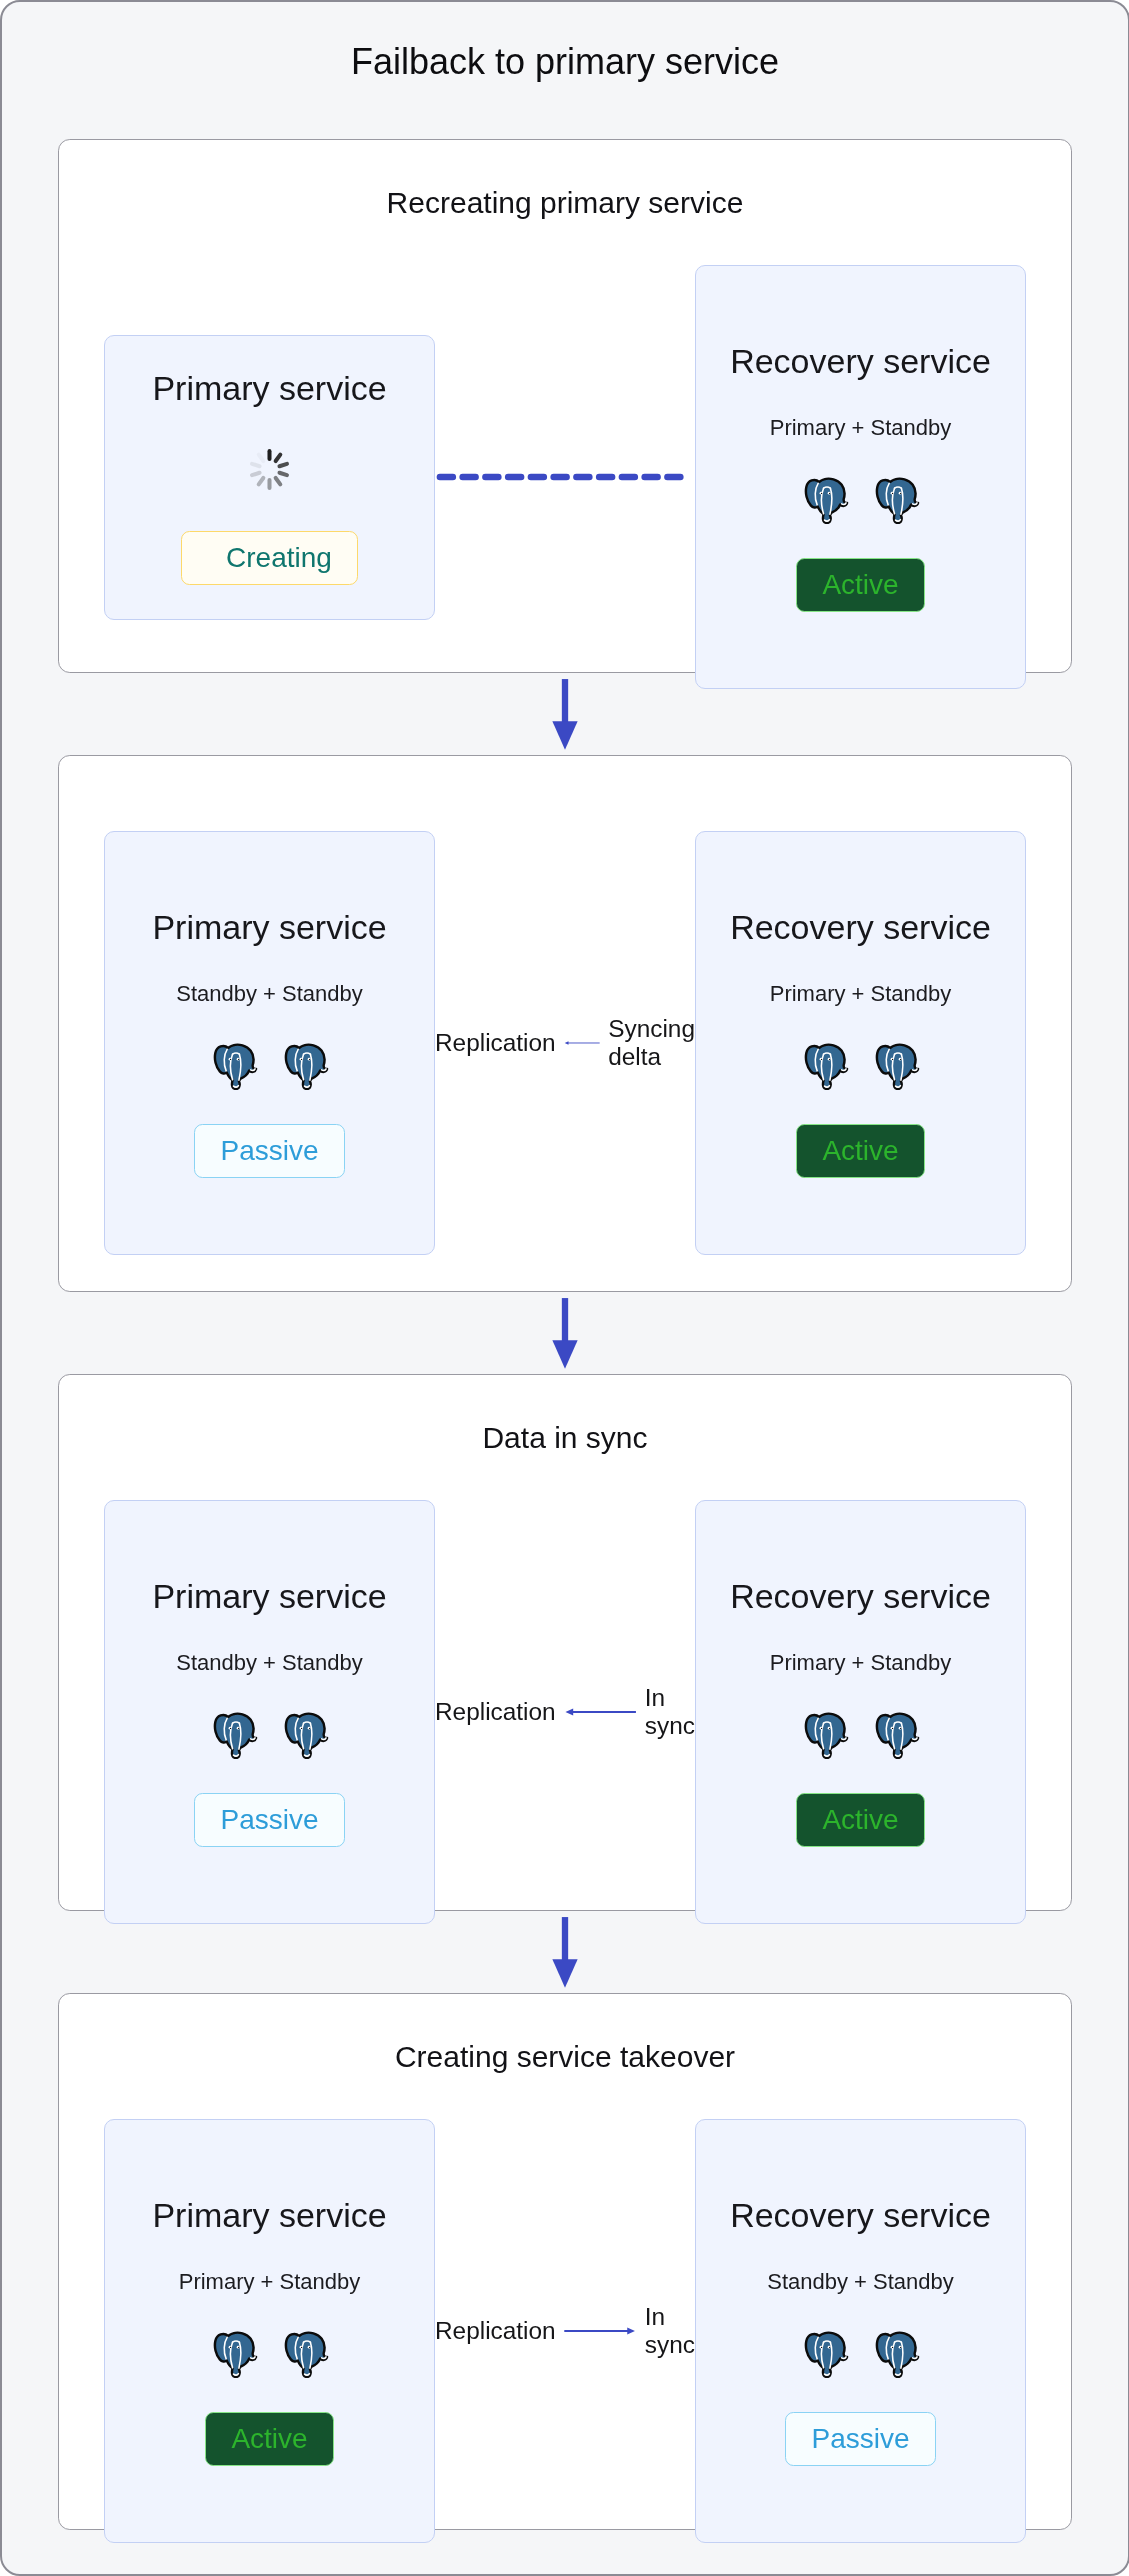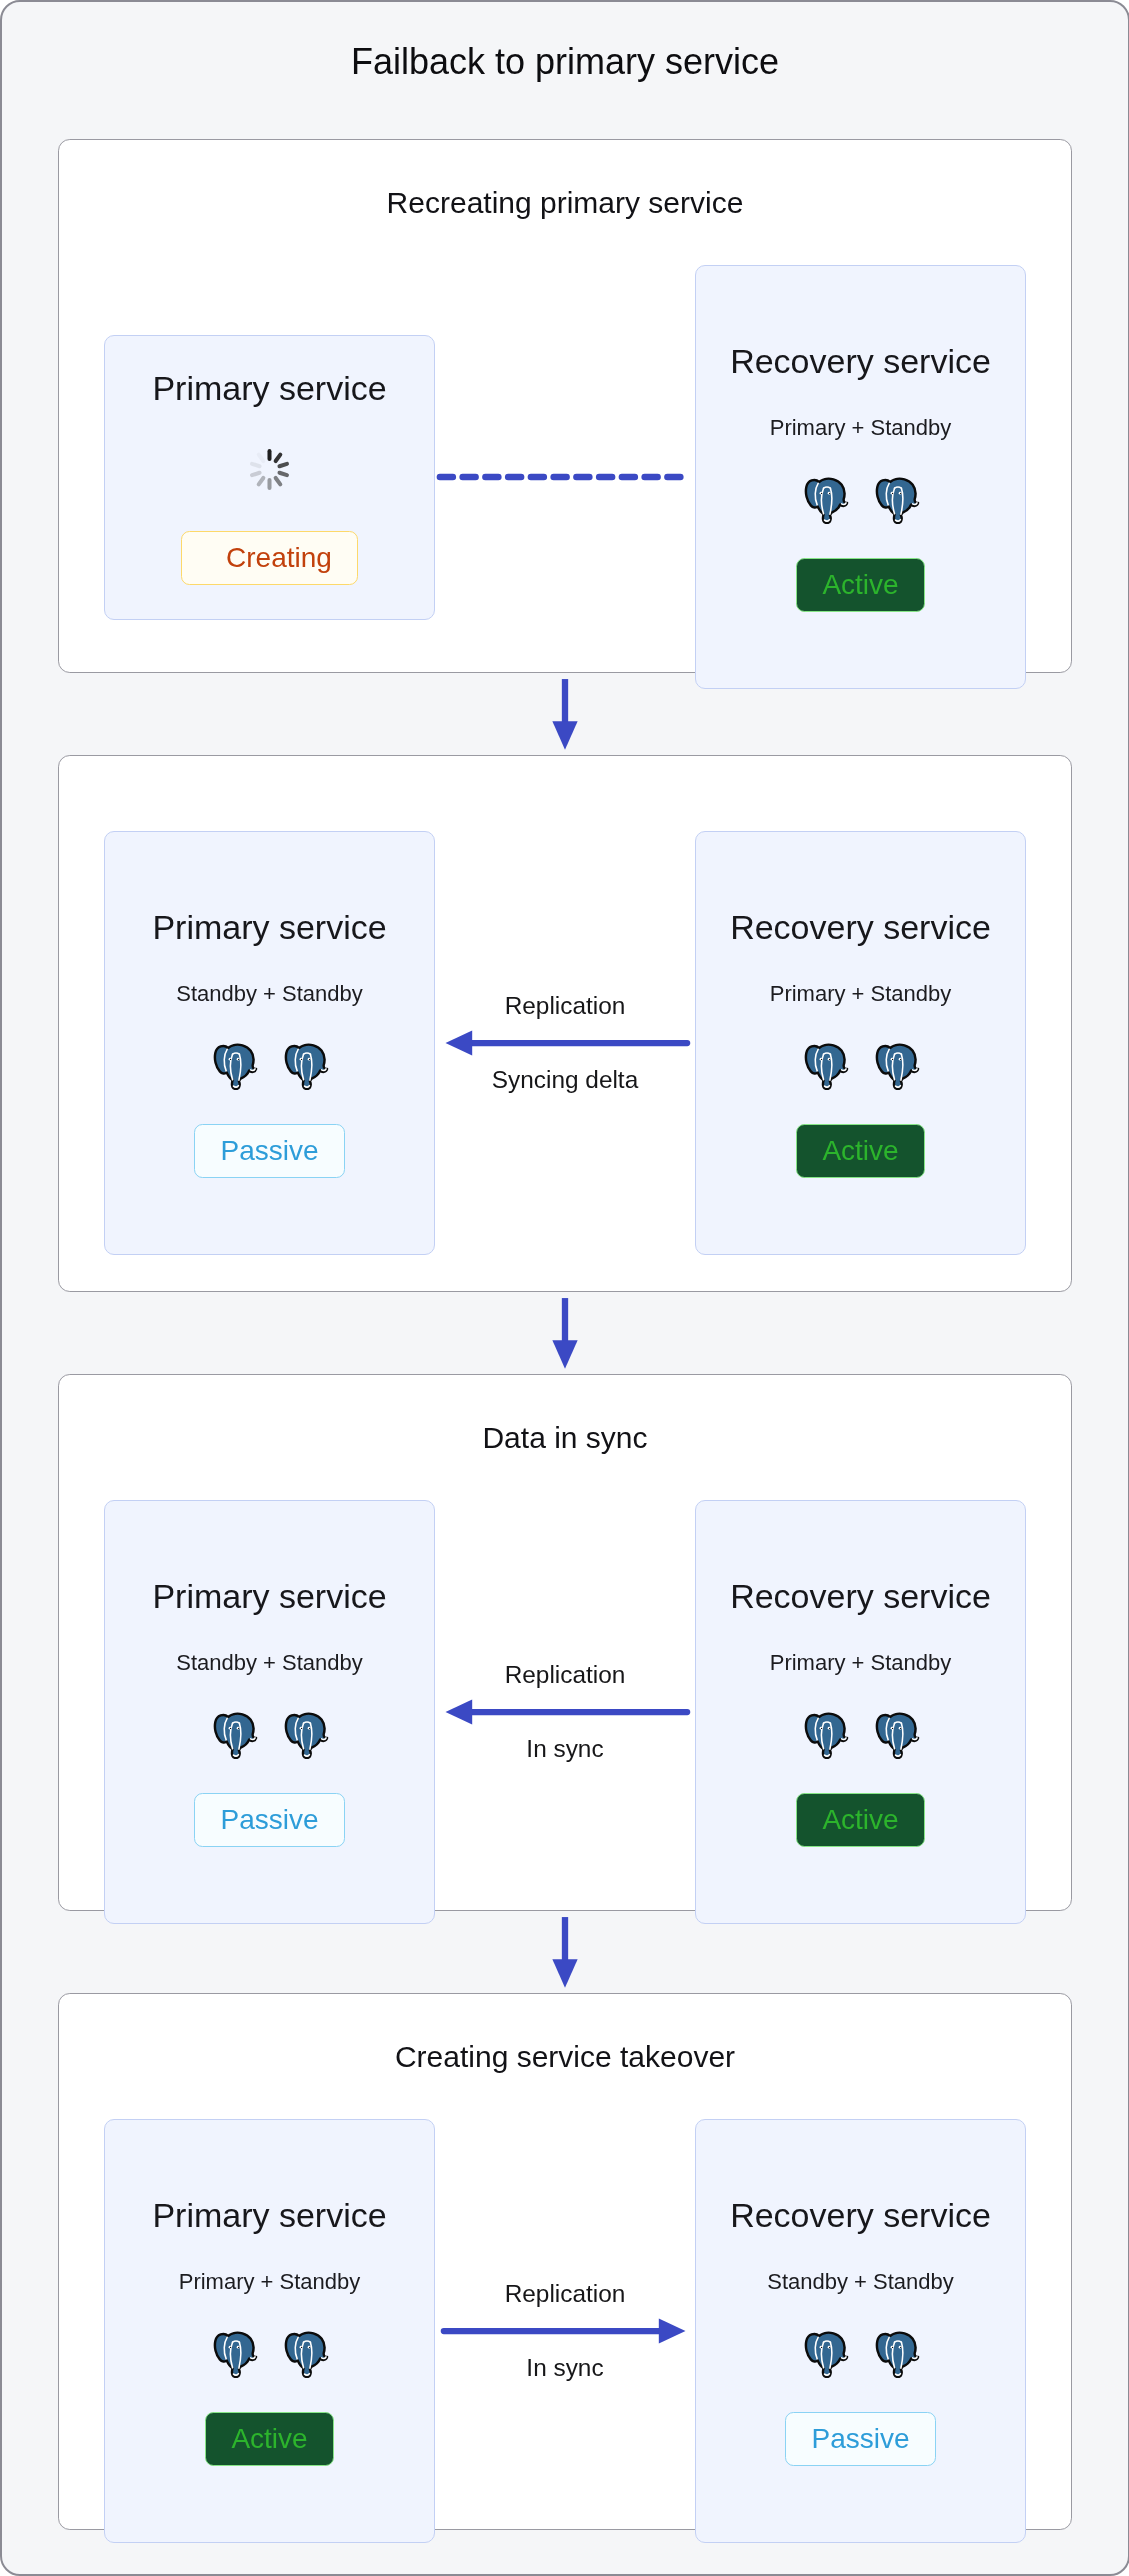--- a/index.html
+++ b/index.html
@@ -43,26 +43,26 @@
   .node-title{font-size:34px;font-weight:400;color:#17171b;}
   .node-sub{font-size:22px;color:#1c1c20;}
   .pg-row{display:flex;gap:22px;}
   .pg{width:49px;height:49px;}
   .badge{
     font-size:28px;line-height:1;
     padding:11.8px 25px;
     border-radius:8.4px;border:1.7px solid;
     background:#fff;
   }
-  .badge.creating{color:#c2410c;border-color:#fdd96a;background:#fffdf4;padding-left:44px;}
+  .badge.creating{color:#0f766e;border-color:#fdd96a;background:#fffdf4;padding-left:44px;}
   .badge.active{color:#2cb42c;border-color:#86e586;background:#14532d;}
   .badge.passive{color:#2d9dd9;border-color:#8ad3f4;background:#f7fdff;}
   .connector{
     flex:1;align-self:stretch;
-    display:flex;flex-direction:column;align-items:center;justify-content:center;
+    display:flex;align-items:center;justify-content:center;
     gap:8.4px;min-width:0;
   }
   .conn-label{font-size:24.4px;color:#161618;}
   .h-arrow,.dash-line{display:block;}
   .flow-gap{height:82px;display:flex;align-items:center;justify-content:center;}
 </style>
 </head>
 <body>
 
 <svg width="0" height="0" style="position:absolute" aria-hidden="true">

